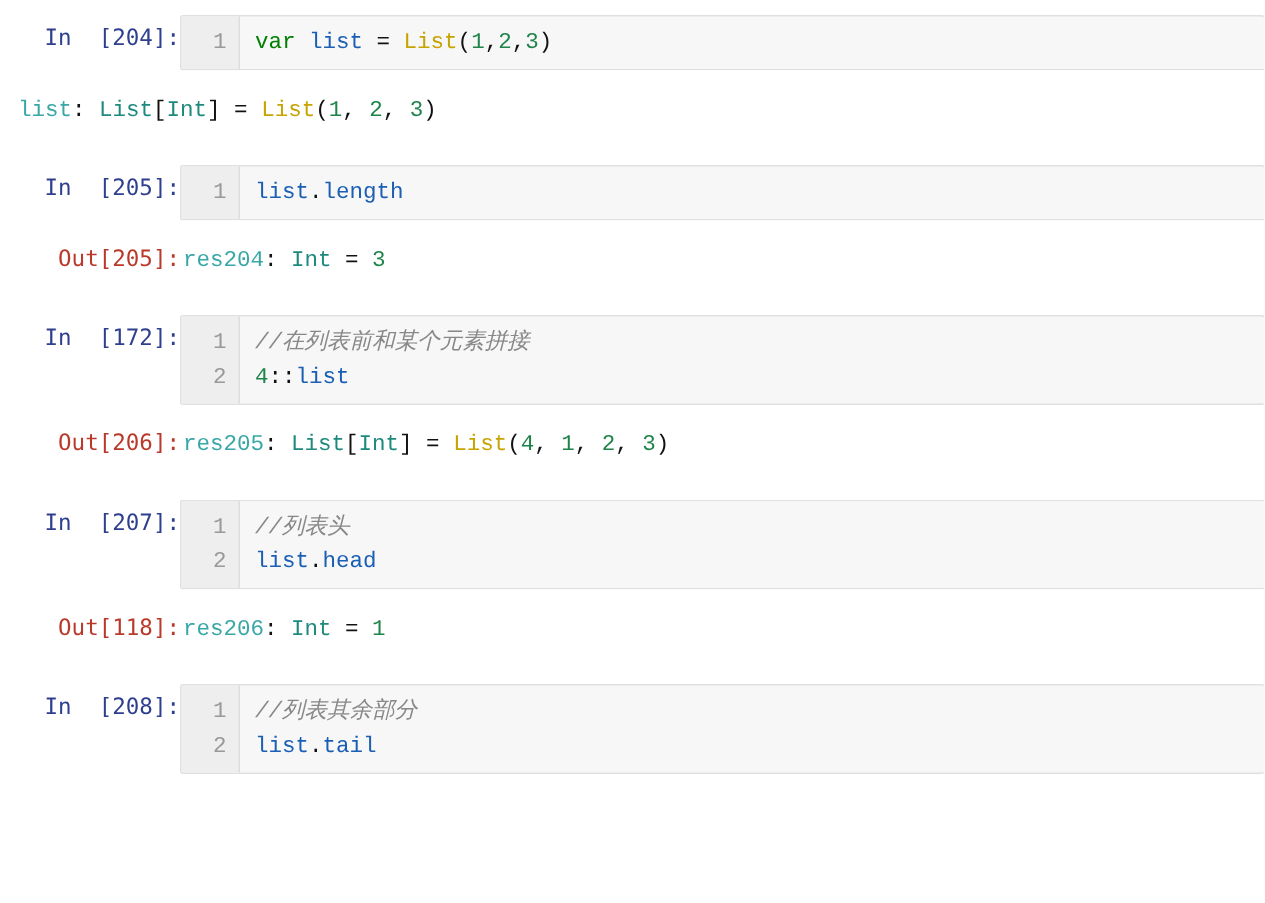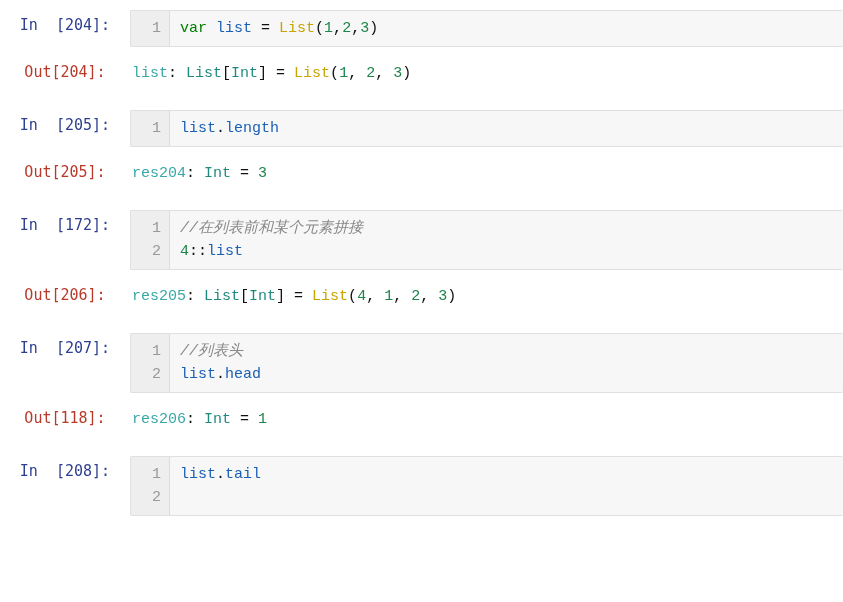--- a/index.html
+++ b/index.html
@@ -13,22 +13,21 @@
   .cell {
     margin-bottom: 18px;
   }
   .cell-row {
     display: flex;
     align-items: flex-start;
   }
   .prompt {
     width: 110px;
     flex-shrink: 0;
-    text-align: center;
-    padding-right: 10px;
+    text-align: right;
     padding-top: 6px;
     font-family: "Consolas", "Monaco", monospace;
     white-space: pre;
   }
   .prompt-in { color: #2e3f8f; }
   .prompt-out { color: #b93a2a; }
   .input-area {
     flex: 1;
     display: flex;
     background: #f7f7f7;
@@ -81,21 +80,20 @@
       <div class="cell-row">
         <div class="prompt prompt-in">In  [204]:</div>
         <div class="input-area">
           <div class="gutter">
             <div>1</div>
           </div>
           <div class="code"><div><span class="kw">var</span><span class="pun"> </span><span class="id">list</span><span class="pun"> = </span><span class="fn">List</span><span class="pun">(</span><span class="num">1</span><span class="pun">,</span><span class="num">2</span><span class="pun">,</span><span class="num">3</span><span class="pun">)</span></div></div>
         </div>
       </div>
       <div class="cell-row out-row">
-        <div class="prompt prompt-out">Out[204]:</div>
         <div class="output-area"><span class="o-id">list</span><span class="pun">: </span><span class="o-type">List</span><span class="pun">[</span><span class="o-type">Int</span><span class="pun">] = </span><span class="o-fn">List</span><span class="pun">(</span><span class="o-num">1</span><span class="pun">, </span><span class="o-num">2</span><span class="pun">, </span><span class="o-num">3</span><span class="pun">)</span></div>
       </div>
     </div>
     <div class="cell">
       <div class="cell-row">
         <div class="prompt prompt-in">In  [205]:</div>
         <div class="input-area">
           <div class="gutter">
             <div>1</div>
           </div>
@@ -140,19 +138,19 @@
       </div>
     </div>
     <div class="cell">
       <div class="cell-row">
         <div class="prompt prompt-in">In  [208]:</div>
         <div class="input-area">
           <div class="gutter">
             <div>1</div>
             <div>2</div>
           </div>
-          <div class="code"><div><span class="id">list</span><span class="pun">.</span><span class="id">tail</span></div></div>
+          <div class="code"><div><span class="cmt">//列表其余部分</span></div><div><span class="id">list</span><span class="pun">.</span><span class="id">tail</span></div></div>
         </div>
       </div>
       <div class="cell-row out-row">
       </div>
     </div>
   </div>
 
 </body></html>

